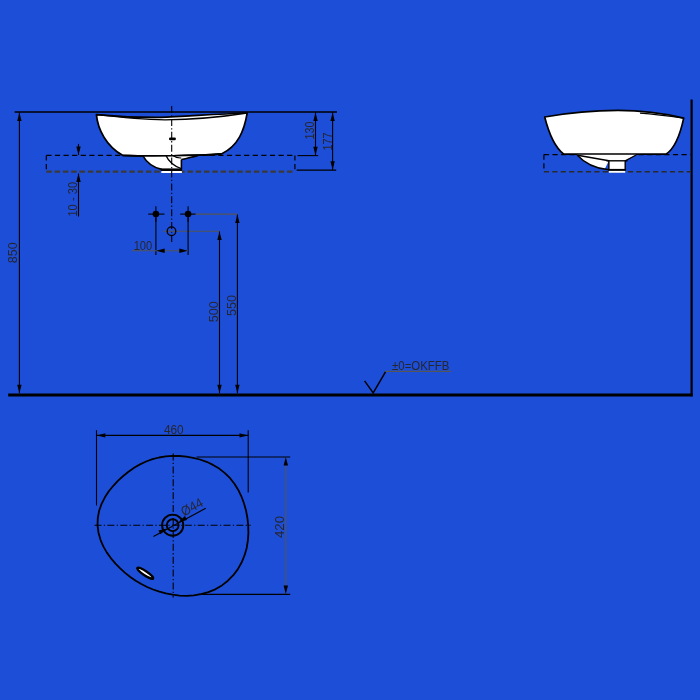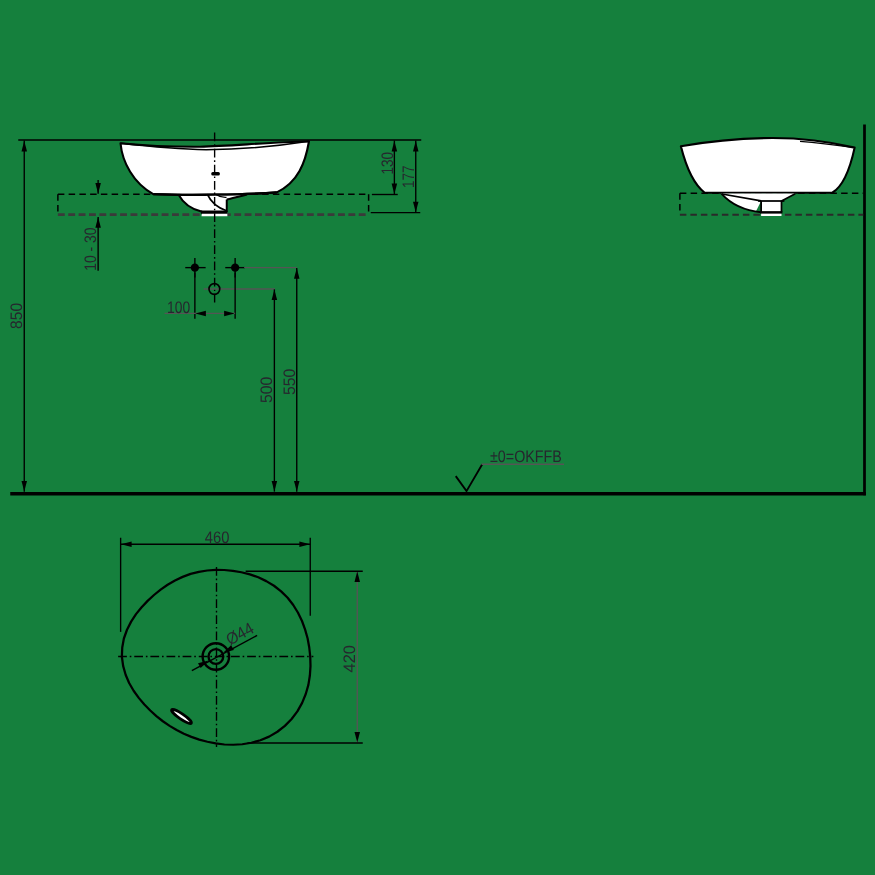--- a/index.html
+++ b/index.html
@@ -1,16 +1,16 @@
 <!DOCTYPE html>
 <html><head>
 <meta charset="utf-8">
 <style>
 html,body{margin:0;padding:0;background:#fff;}
-#page{width:700px;height:700px;position:relative;background:#15803d;overflow:hidden;}
+#page{width:700px;height:700px;position:relative;background:#1d4ed8;overflow:hidden;}
 svg{position:absolute;top:0;left:0;}
 text{font-family:"Liberation Sans",sans-serif;fill:#26262e;}
 </style>
 </head>
 <body>
 <div id="page">
 <svg width="700" height="700" viewBox="0 0 700 700">
 
 <line x1="691.6" y1="99.5" x2="691.6" y2="396.2" stroke="#000" stroke-width="2.2"></line>
 <line x1="8.2" y1="395" x2="692.7" y2="395" stroke="#000" stroke-width="2.9"></line>

